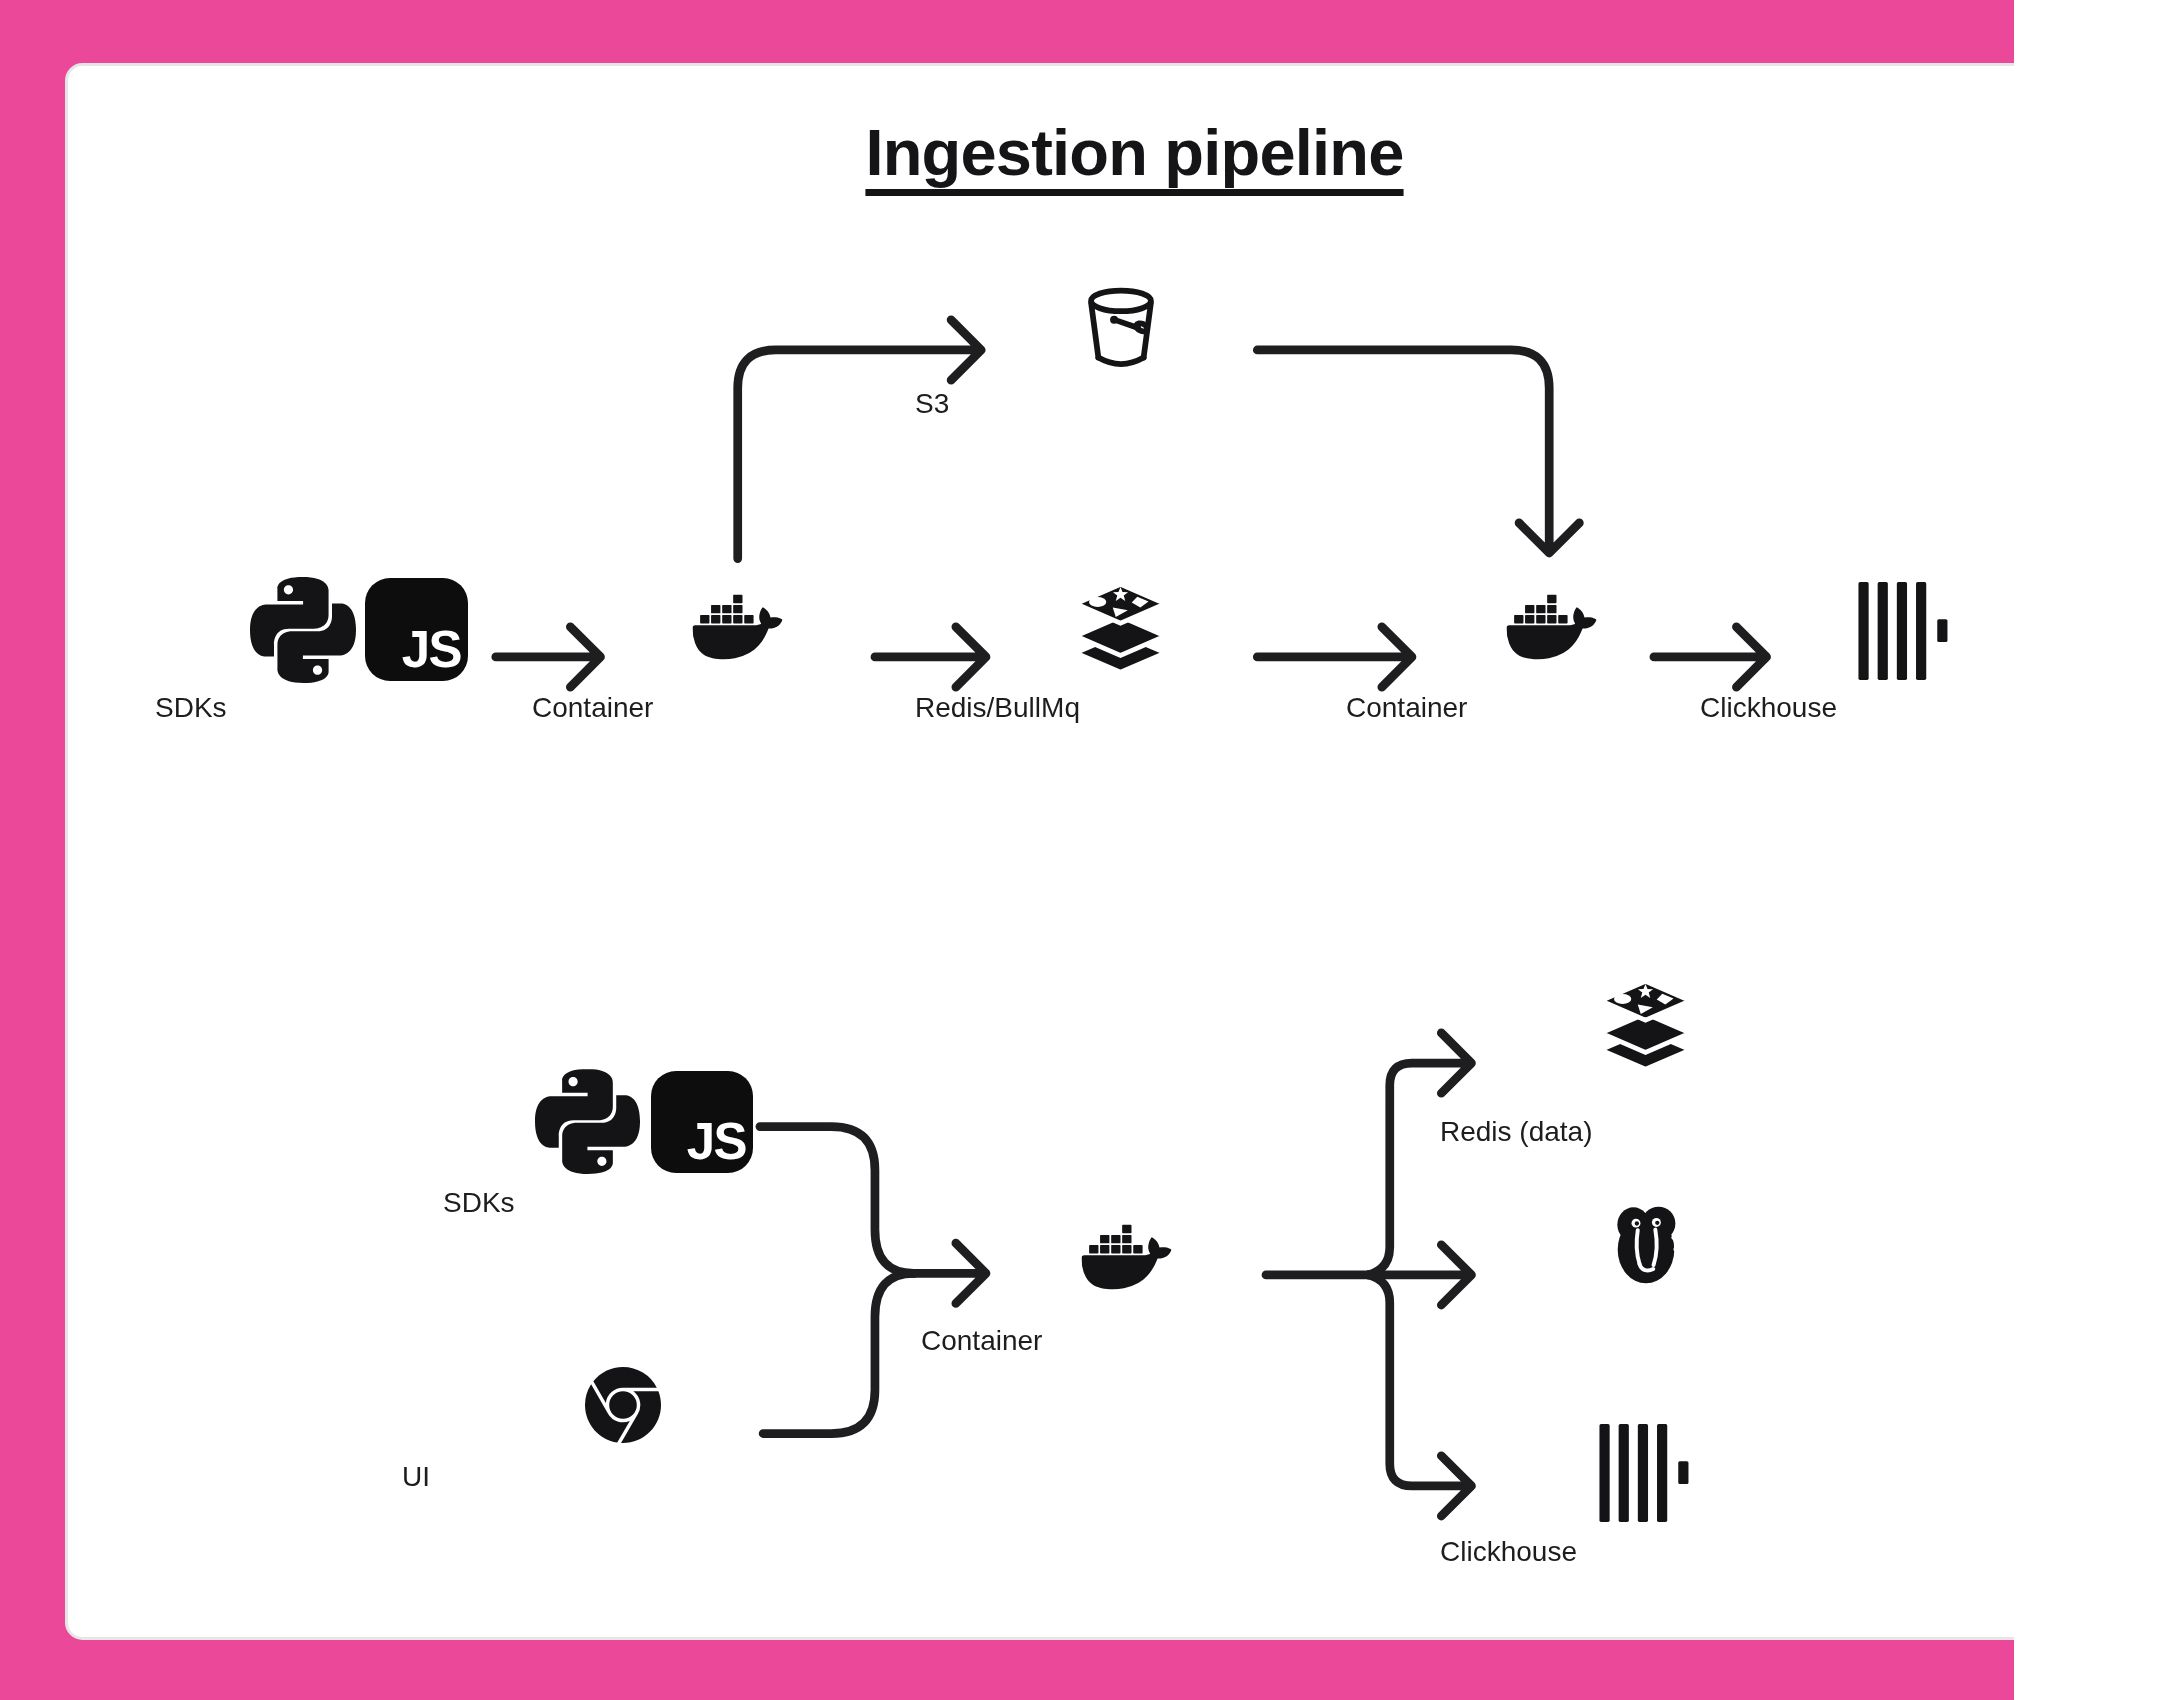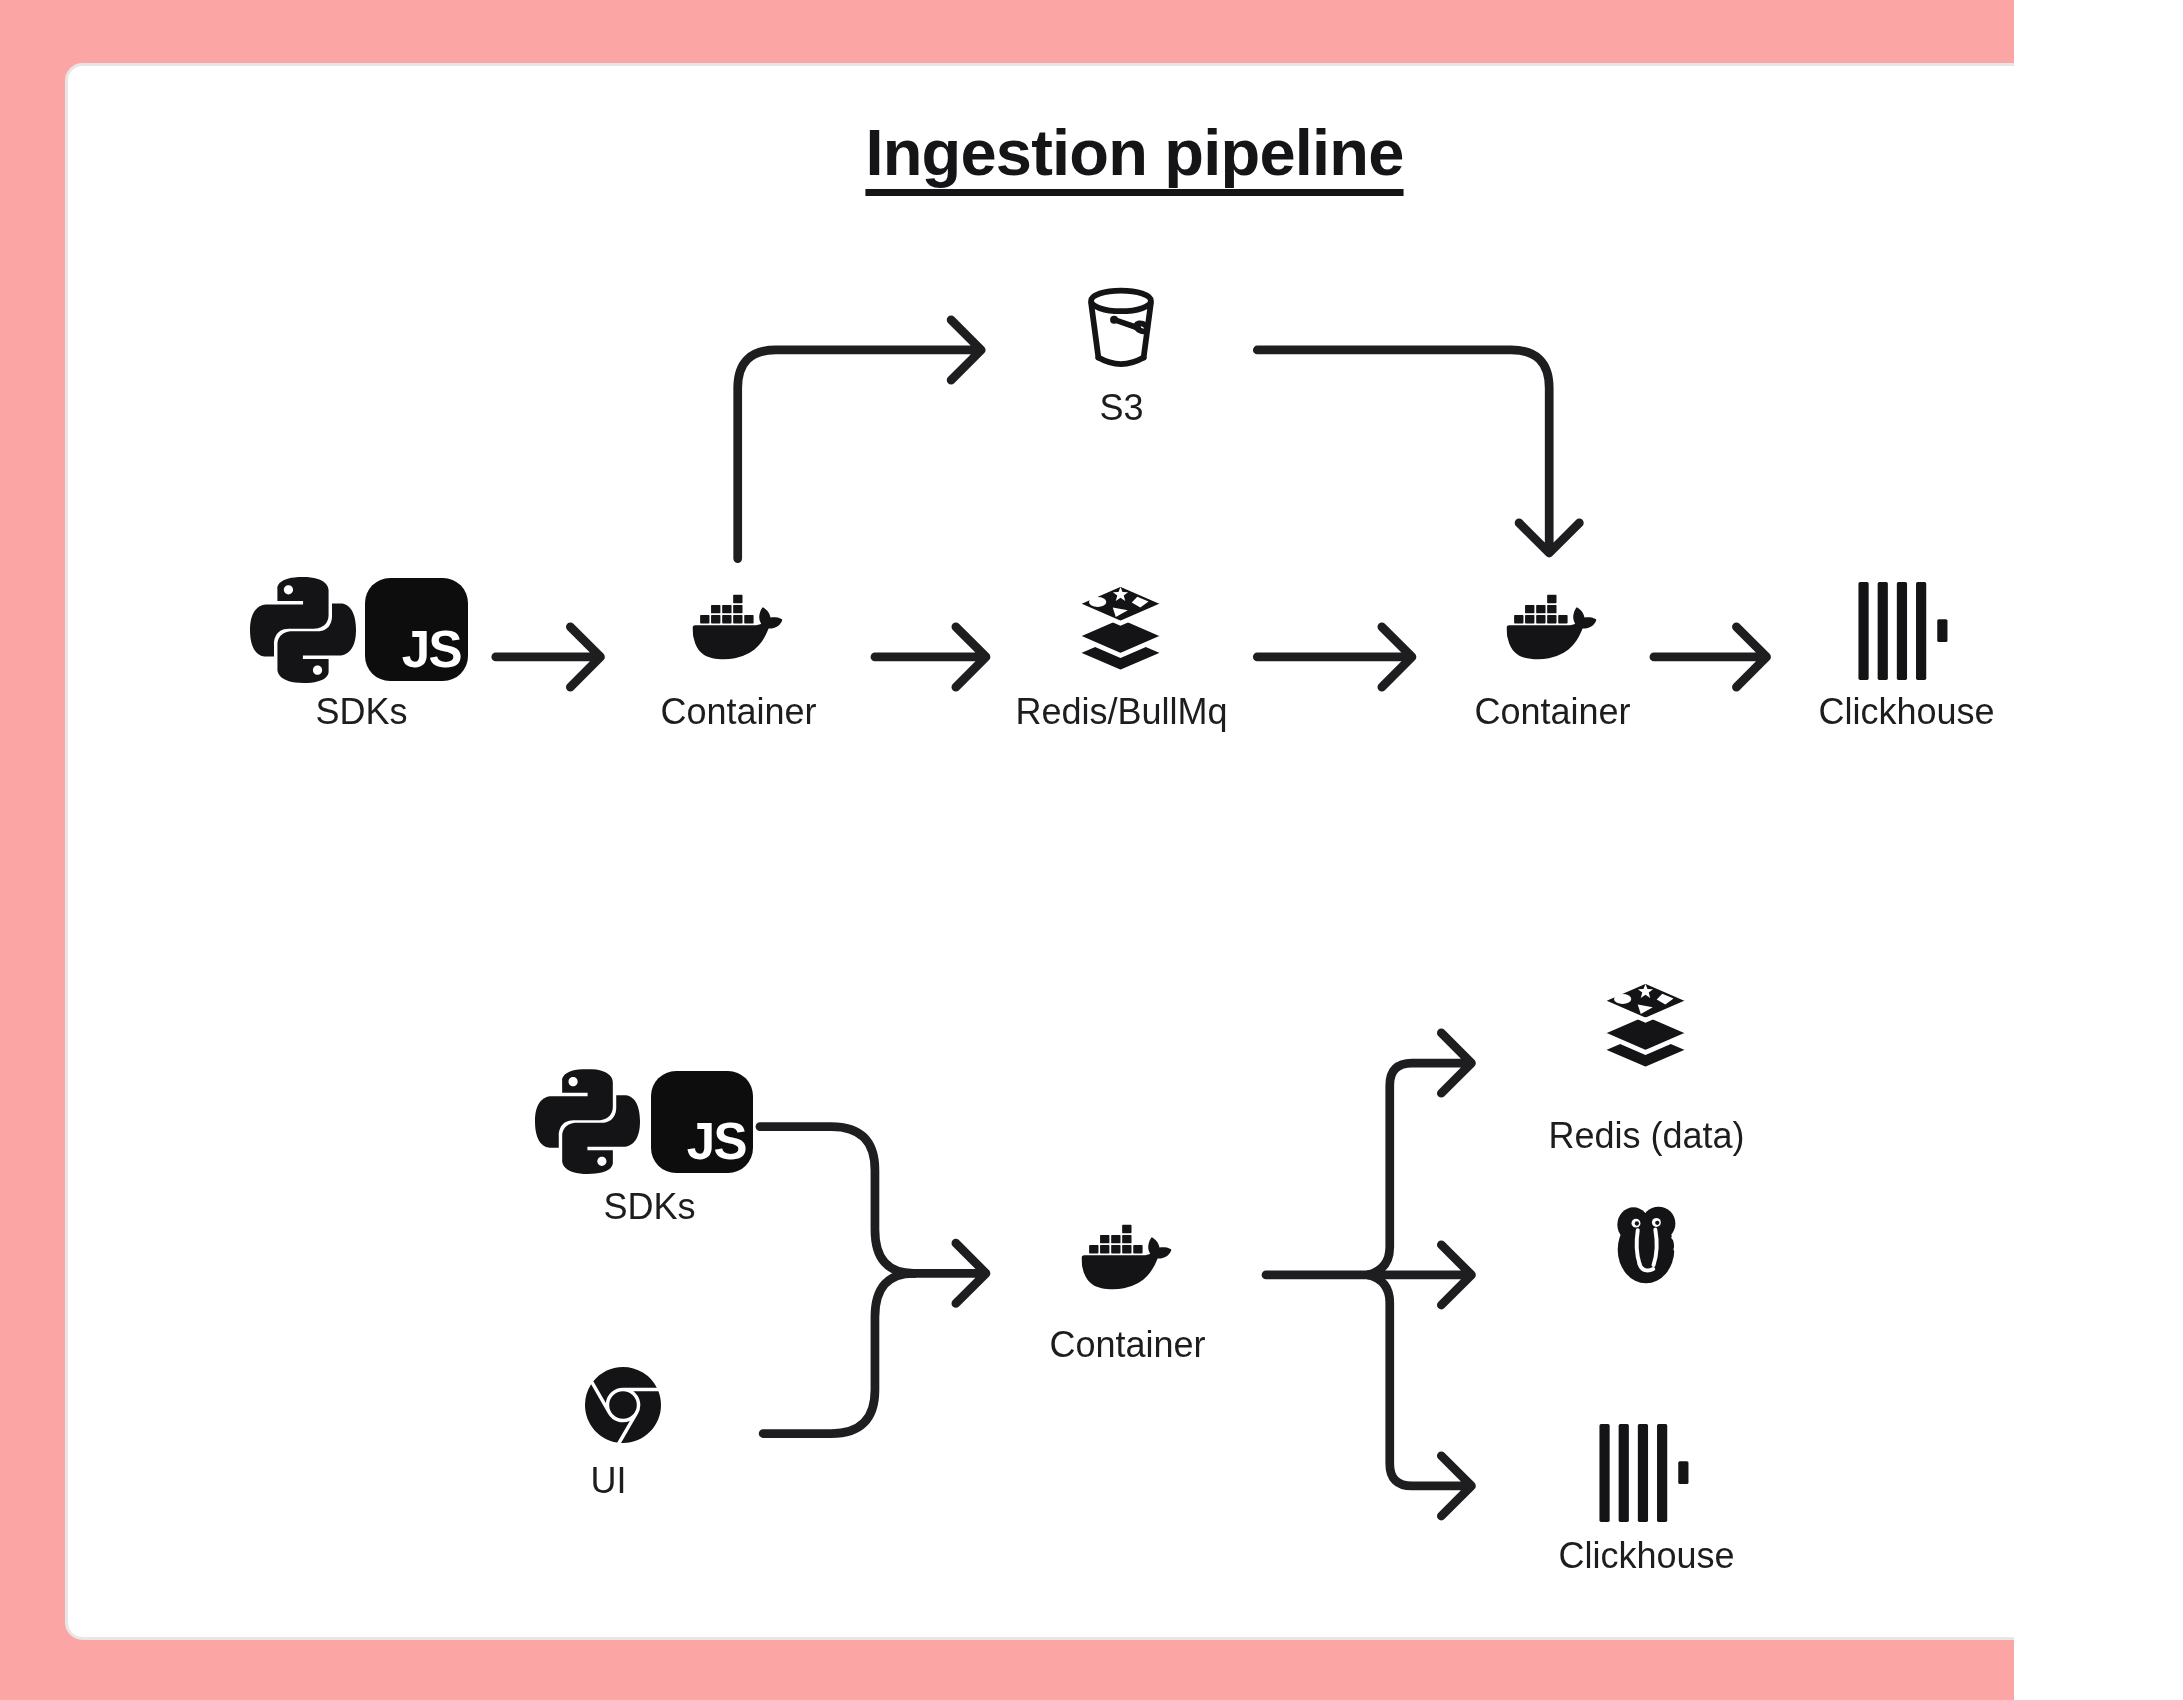--- a/index.html
+++ b/index.html
@@ -1,32 +1,32 @@
 <!DOCTYPE html>
 <html style="font-size:12.7px"><head>
 <meta charset="utf-8">
 <style>
   html,body{margin:0;padding:0;background:#ffffff;}
   .stage{
-    position:relative;width:2014px;height:1701px;background:#fca5a5;
+    position:relative;width:2014px;height:1701px;background:#ec4899;
     font-family:"Liberation Sans", sans-serif;color:#1d1d1f;overflow:hidden;
   }
   .card{
     position:absolute;left:65px;top:63px;width:2050px;height:1571px;
     background:#ffffff;border:3.2px solid #e6e6e6;border-radius:17.5px;
   }
   .section-title{
     position:absolute;width:1587px;left:341px;text-align:center;
     font-size:65px;font-weight:700;color:#151517;line-height:1.1;
     text-decoration:underline;text-decoration-thickness:7.1px;text-underline-offset:14.3px;
     letter-spacing:-0.8px;
   }
   .lbl{
-    position:absolute;width:413px;margin-left:-206px;text-align:center;
-    font-size:36px;line-height:1.05;color:#1d1d1f;white-space:nowrap;
+    position:absolute;width:413px;margin-left:-206px;
+    font-size:28px;line-height:1.05;color:#1d1d1f;white-space:nowrap;
   }
   .icon{position:absolute;}
   .icon svg{display:block;width:100%;height:100%;}
   .jsbox{
     position:absolute;background:#0d0d0d;border-radius:25px;
   }
   .jsbox span{
     position:absolute;right:7.1px;bottom:1.6px;color:#ffffff;
     font-size:51px;font-weight:700;letter-spacing:-1.6px;
     font-family:"Liberation Sans", sans-serif;

